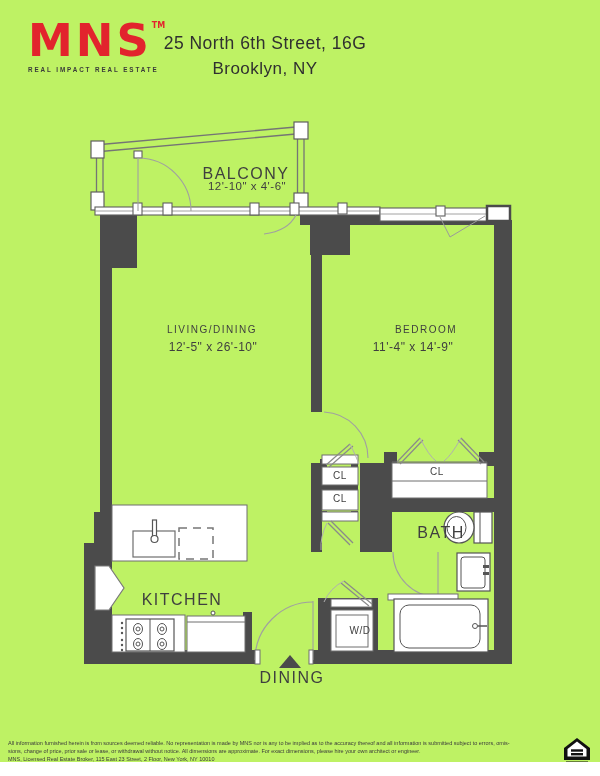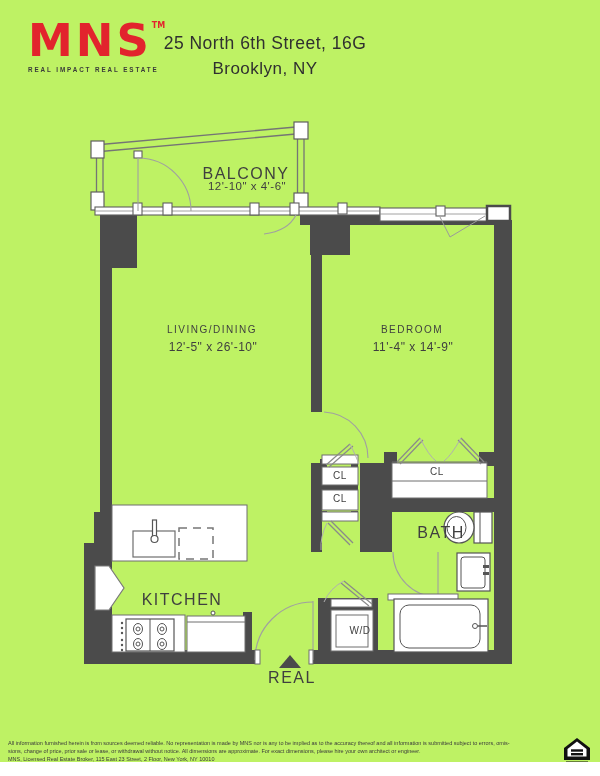--- a/index.html
+++ b/index.html
@@ -222,26 +222,26 @@
       <line x1="478" y1="626" x2="487" y2="626" stroke="#555555" stroke-width="1.5"></line>
     </g>
   </svg>
 
   <div class="lbl small-name" style="left:246px;top:166px;">BALCONY</div>
   <div class="lbl room-dims" style="left:247px;top:181px;font-size:11.5px;">12'-10" x 4'-6"</div>
 
   <div class="lbl room-name" style="left:212px;top:325px;">LIVING/DINING</div>
   <div class="lbl room-dims" style="left:213px;top:341px;">12'-5" x 26'-10"</div>
 
-  <div class="lbl room-name" style="left:412px;top:325px;">BEDROOM</div>
+  <div class="lbl room-name" style="left:426px;top:325px;">BEDROOM</div>
   <div class="lbl room-dims" style="left:413px;top:341px;">11'-4" x 14'-9"</div>
 
   <div class="lbl small-name" style="left:182px;top:592px;">KITCHEN</div>
   <div class="lbl small-name" style="left:421px;top:525px;margin-left:20px;">BATH</div>
-  <div class="lbl small-name" style="left:292px;top:670px;">REAL</div>
+  <div class="lbl small-name" style="left:292px;top:670px;">DINING</div>
 
   <div class="lbl tiny-name" style="left:360px;top:626px;">W/D</div>
   <div class="lbl tiny-name" style="left:340px;top:471px;">CL</div>
   <div class="lbl tiny-name" style="left:340px;top:494px;">CL</div>
   <div class="lbl tiny-name" style="left:437px;top:467px;">CL</div>
 
   <div class="foot-line" style="top:740px;">All information furnished herein is from sources deemed reliable. No representation is made by MNS nor is any to be implied as to the accuracy thereof and all information is submitted subject to errors, omis-</div>
   <div class="foot-line" style="top:748px;">sions, change of price, prior sale or lease, or withdrawal without notice. All dimensions are approximate. For exact dimensions, please hire your own architect or engineer.</div>
   <div class="foot-line" style="top:756px;">MNS, Licensed Real Estate Broker, 115 East 23 Street, 2 Floor, New York, NY 10010</div>
 

